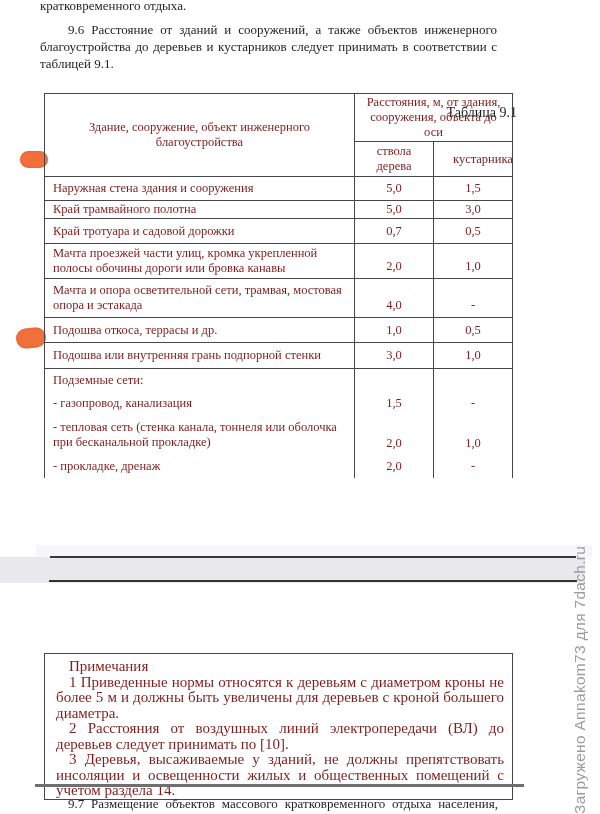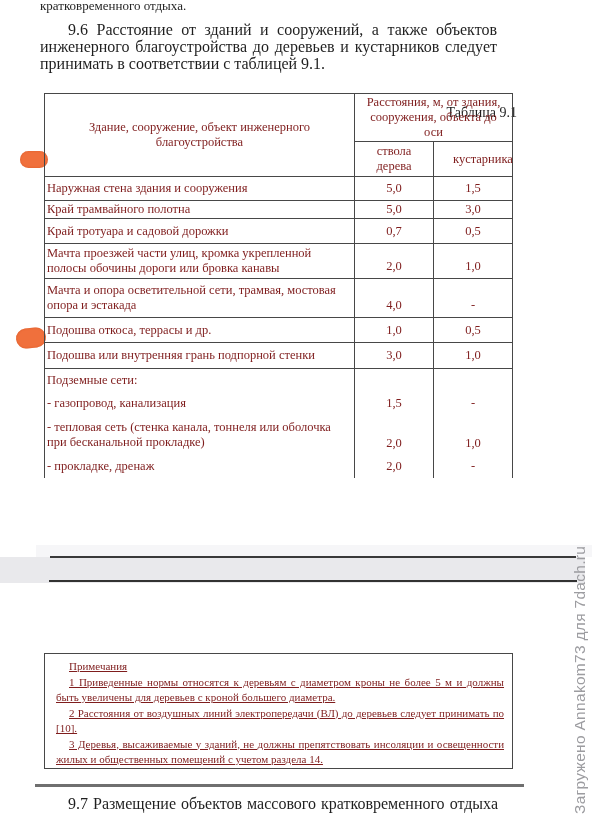--- a/index.html
+++ b/index.html
@@ -2,45 +2,45 @@
 <html><head>
 <meta charset="utf-8">
 <style>
   html,body{margin:0;padding:0;}
   body{
     width:600px;height:814px;position:relative;overflow:hidden;
     background:#ffffff;color:#1f1f1f;
     font-family:"Liberation Serif", serif;
   }
   .abs{position:absolute;}
-  .para{font-size:16px;line-height:17px;text-align:justify;}
+  .para{font-size:13px;line-height:17px;text-align:justify;}
   .indent{text-indent:28px;}
   .caption{font-size:14px;text-align:right;margin-top:41px;}
   .cut-line{font-size:13px;}
 
   
   table{border-collapse:collapse;table-layout:fixed;}
   .t1{left:44px;top:93px;width:468px;position:absolute;}
   .t2{left:44px;top:653px;width:468px;position:absolute;}
   td{
     border:1px solid #474747;
     font-size:12.5px;line-height:15px;
     padding:1px 5px;vertical-align:middle;
     color:#7f1d1d;
   }
   td.c{text-align:center;}
-  td.l{text-align:left;padding-left:2px;padding-right:8px;}
+  td.l{text-align:left;padding-left:8px;padding-right:8px;}
   tr.h2 td{padding:2px 19px;}
   tr.nb td{border-top:none;border-bottom:none;}
   td.vb{vertical-align:bottom;padding-bottom:4px;}
   td.notes{
     text-align:left;vertical-align:top;
     padding:5px 8px 0 11px;
   }
-  td.notes p{margin:0;text-align:justify;text-indent:13px;font-size:11px;line-height:15.5px;text-decoration:underline;}
+  td.notes p{margin:0;text-align:justify;text-indent:13px;font-size:15px;line-height:15.5px;}
 
   
   .band-light{left:36px;top:545px;width:556px;height:12px;background:#f6f6f8;}
   .band{left:0;top:557px;width:585px;height:26px;background:#e9e9ec;}
   .band-line-top{left:50px;top:556px;width:526px;height:2px;background:#3a3a3a;}
   .band-line-bottom{left:49px;top:580px;width:528px;height:2px;background:#323232;}
 
   
   .bottom-rule{left:35px;top:784px;width:489px;height:3px;background:#6f6f6f;}
 

